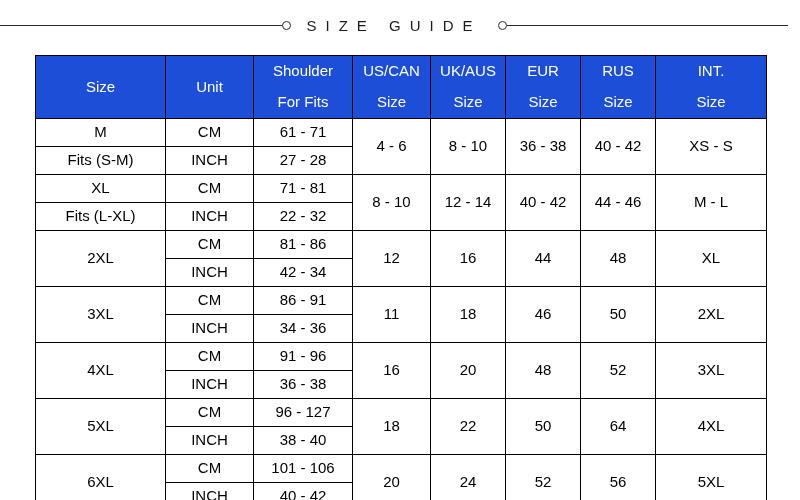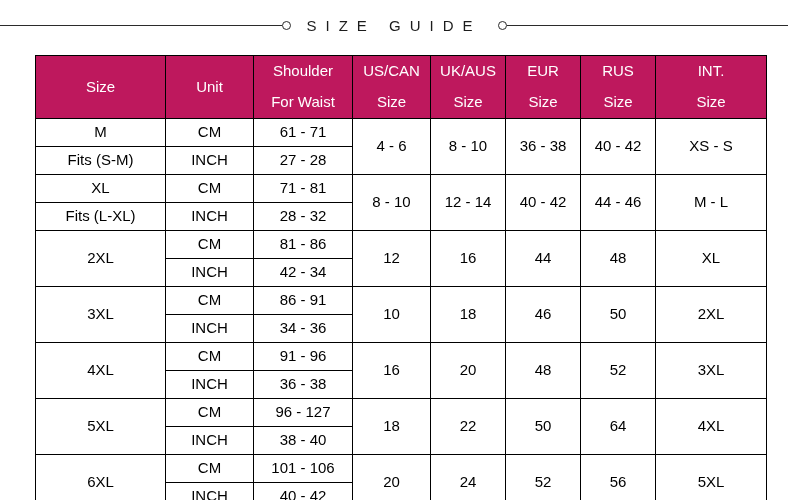--- a/index.html
+++ b/index.html
@@ -76,21 +76,21 @@
     text-align: center;
     vertical-align: middle;
     font-size: 15px;
     font-weight: 400;
     padding: 0;
     line-height: 1.1;
   }
 
   
   thead th {
-    background: #be185d;
+    background: #1d4ed8;
     color: #ffffff;
     border: 1px solid #050505;
     height: 31px;
     font-size: 15.5px;
   }
   thead tr.hdr-top th { border-bottom: none; }
   thead tr.hdr-bot th { border-top: none; }
 
   
   col.c-size  { width: 130px; }
@@ -136,21 +136,21 @@
           <th rowspan="2">Size</th>
           <th rowspan="2">Unit</th>
           <th>Shoulder</th>
           <th>US/CAN</th>
           <th>UK/AUS</th>
           <th>EUR</th>
           <th>RUS</th>
           <th>INT.</th>
         </tr>
         <tr class="hdr-bot">
-          <th>For Waist</th>
+          <th>For Fits</th>
           <th>Size</th>
           <th>Size</th>
           <th>Size</th>
           <th>Size</th>
           <th>Size</th>
         </tr>
       </thead>
       <tbody id="table-body">
           <tr>
             <td class="size-cell">M</td>
@@ -173,41 +173,41 @@
             <td>71 - 81</td>
             <td rowspan="2">8 - 10</td>
             <td rowspan="2">12 - 14</td>
             <td rowspan="2">40 - 42</td>
             <td rowspan="2">44 - 46</td>
             <td rowspan="2">M - L</td>
           </tr>
           <tr>
             <td class="size-cell">Fits (L-XL)</td>
             <td>INCH</td>
-            <td>28 - 32</td>
+            <td>22 - 32</td>
           </tr>
           <tr>
             <td class="size-cell" rowspan="2">2XL</td>
             <td>CM</td>
             <td>81 - 86</td>
             <td rowspan="2">12</td>
             <td rowspan="2">16</td>
             <td rowspan="2">44</td>
             <td rowspan="2">48</td>
             <td rowspan="2">XL</td>
           </tr>
           <tr>
             <td>INCH</td>
             <td>42 - 34</td>
           </tr>
           <tr>
             <td class="size-cell" rowspan="2">3XL</td>
             <td>CM</td>
             <td>86 - 91</td>
-            <td rowspan="2">10</td>
+            <td rowspan="2">11</td>
             <td rowspan="2">18</td>
             <td rowspan="2">46</td>
             <td rowspan="2">50</td>
             <td rowspan="2">2XL</td>
           </tr>
           <tr>
             <td>INCH</td>
             <td>34 - 36</td>
           </tr>
           <tr>

